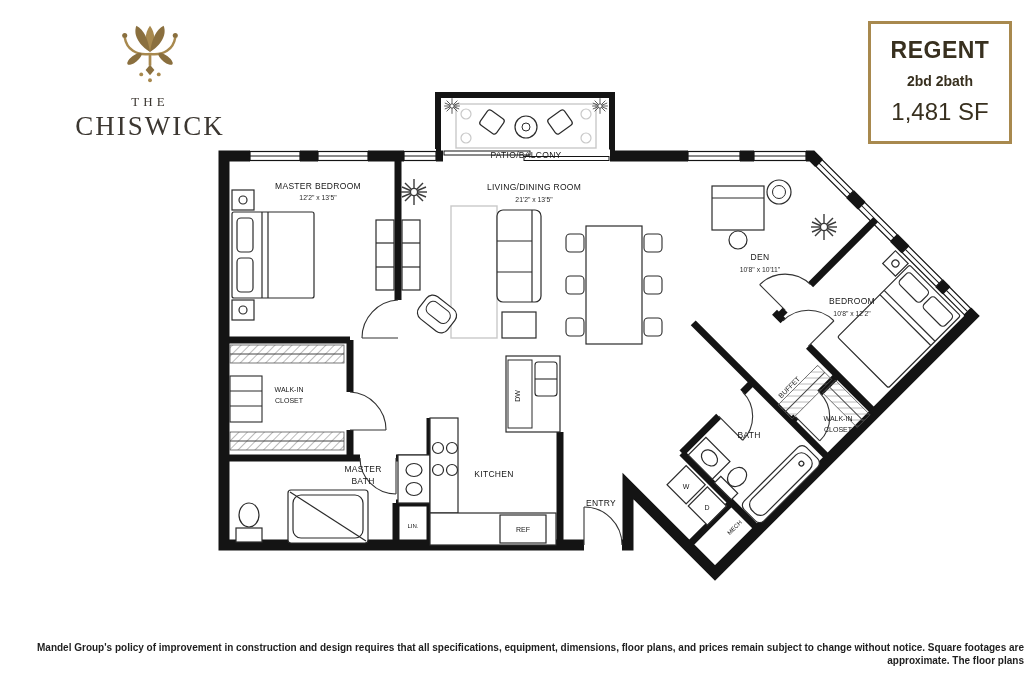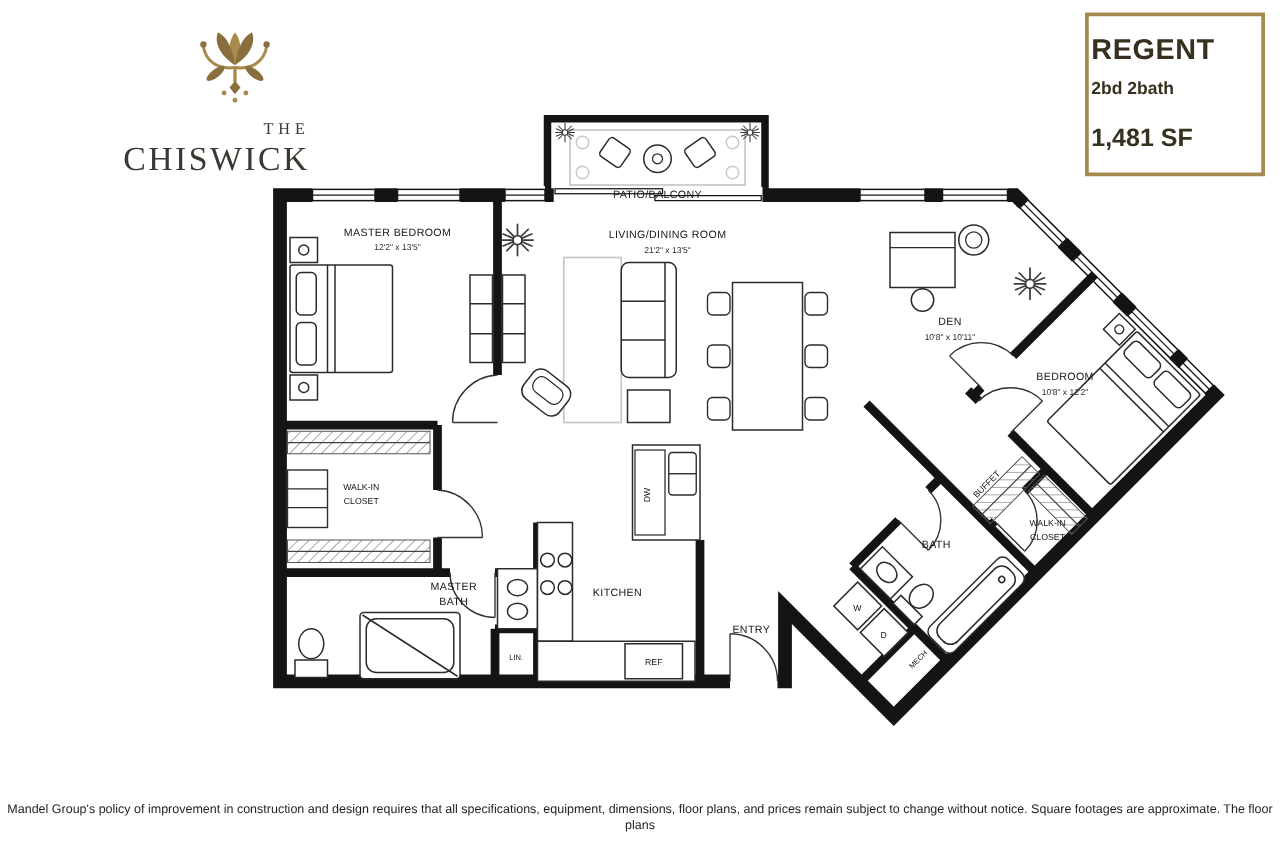--- a/index.html
+++ b/index.html
@@ -1,37 +1,37 @@
 <!DOCTYPE html>
 <html><head>
 <meta charset="utf-8">
 <style>
   html,body{margin:0;padding:0}
   body{width:1024px;height:684px;position:relative;background:#fff;
        font-family:"Liberation Sans",sans-serif;overflow:hidden;color:#1c1c1c}
 
   
-  .logo{position:absolute;left:52px;top:18px;width:196px;text-align:right}
+  .logo{position:absolute;left:52px;top:18px;width:196px;text-align:center}
   .logo .the{font-family:"Liberation Serif",serif;font-size:13px;letter-spacing:4px;
              color:#3c3731;margin-top:2px}
   .logo .name{font-family:"Liberation Serif",serif;font-size:27px;letter-spacing:2px;
               color:#3c3731;margin-top:1px}
   .logo .tagline{font-family:"Liberation Serif",serif;font-size:15px;letter-spacing:2px;
                  color:#a8894e;margin-top:3px}
 
   
-  .card{position:absolute;left:868px;top:10px;width:134px;border:3px solid #a8894e;
-        background:#fff;padding:13px 2px 15px 2px;color:#38301f}
+  .card{position:absolute;left:868px;top:21px;width:134px;border:3px solid #a8894e;
+        background:#fff;text-align:center;padding:13px 2px 15px 2px;color:#38301f}
   .card .uname{font-size:23px;font-weight:800;letter-spacing:.5px}
   .card .ucfg{font-size:14px;font-weight:700;margin-top:9px}
-  .card .uarea{font-size:20px;font-weight:700;margin-top:22px}
+  .card .uarea{font-size:24px;font-weight:400;margin-top:9px}
 
   
-  .disclaimer{position:absolute;left:0;top:641px;width:1024px;text-align:center;
-              font-size:10px;font-weight:400;color:#1f1f1f;line-height:13px}
+  .disclaimer{position:absolute;left:0;top:641px;width:1024px;text-align:right;
+              font-size:10px;font-weight:700;color:#1f1f1f;line-height:13px}
 
   
   svg text{font-family:"Liberation Sans",sans-serif;fill:#161616;text-anchor:middle}
   .room{font-size:8.5px;letter-spacing:.3px}
   .dims{font-size:6.8px;fill:#2a2a2a}
   .fix{font-size:7px}
   .tiny{font-size:6px}
 
   .plan{position:absolute;left:0;top:0}
 </style>

